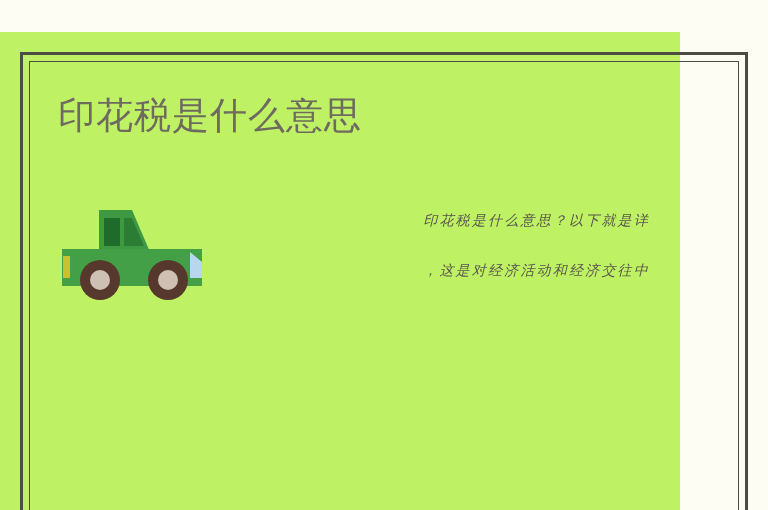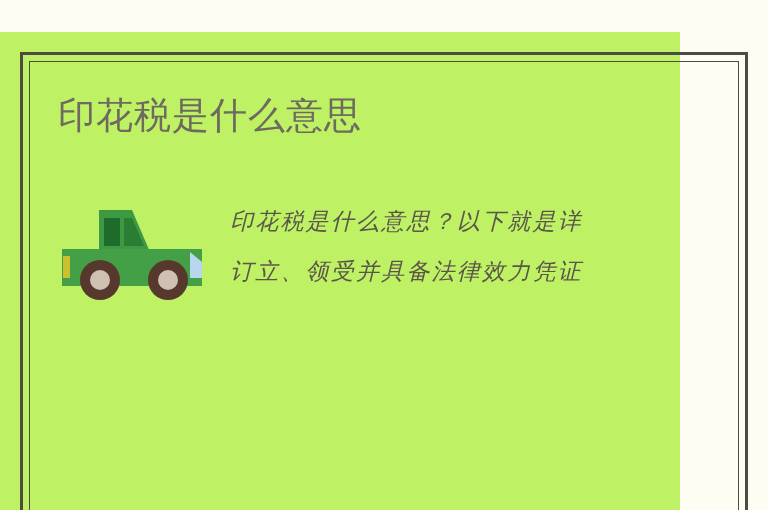--- a/index.html
+++ b/index.html
@@ -59,28 +59,29 @@
     width: 152px;
     height: 100px;
   }
   .body-text {
     position: absolute;
     left: 230px;
     top: 164px;
     width: 420px;
   }
   .body-line {
-    font-family: Liberation Sans, sans-serif;
-    font-size: 23px;
+    font-family: Liberation Mono, monospace;
+    font-size: 14px;
     line-height: 50px;
     color: #5b564c;
     letter-spacing: 2.2px;
     white-space: nowrap;
     font-style: italic;
     font-weight: 400;
+    text-align: right;
   }
 </style>
 </head>
 <body>
 
 <div class="page">
 
   <div class="frame-outer"></div>
   <div class="frame-inner"></div>
 
@@ -104,16 +105,16 @@
 
       <circle cx="42" cy="76" r="20" fill="#57382c"></circle>
       <circle cx="42" cy="76" r="10" fill="#cfc0b4"></circle>
       <circle cx="110" cy="76" r="20" fill="#57382c"></circle>
       <circle cx="110" cy="76" r="10" fill="#cfc0b4"></circle>
     </svg>
   </div>
 
   <div class="body-text">
     <div class="body-line">印花税是什么意思？以下就是详</div>
-    <div class="body-line">订立、领受并具备法律效力凭证</div>
+    <div class="body-line">，这是对经济活动和经济交往中</div>
   </div>
 
 </div>
 
 </body></html>

